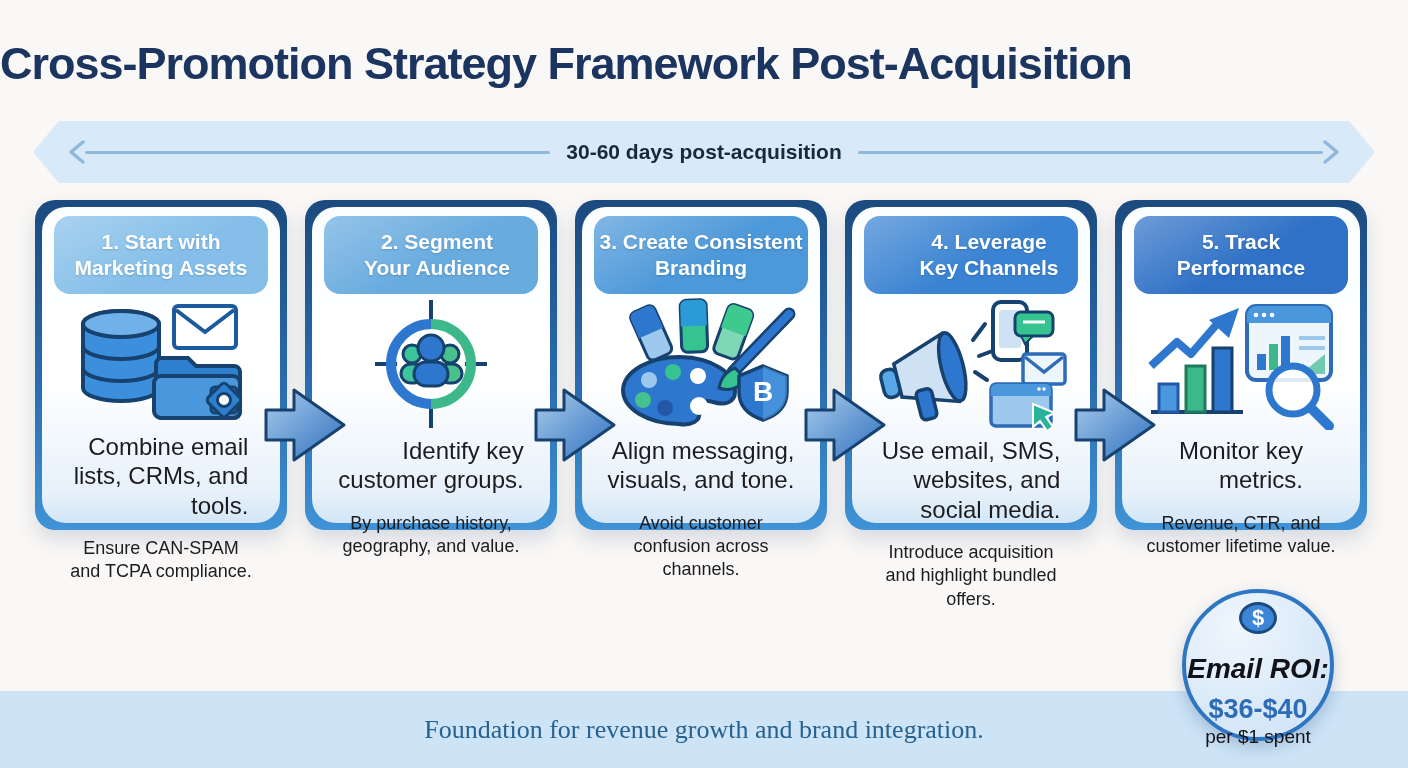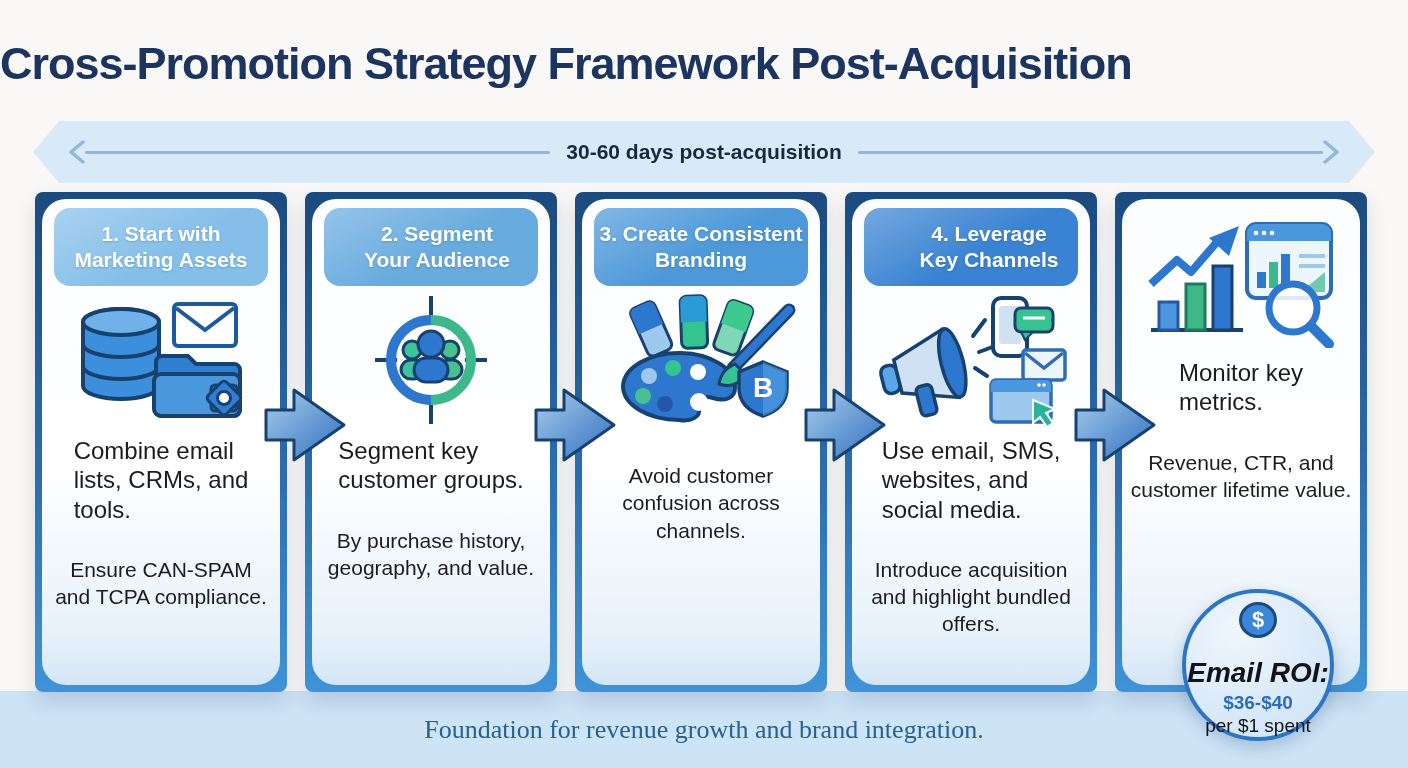--- a/index.html
+++ b/index.html
@@ -29,22 +29,22 @@
     padding: 0 34px; box-sizing: border-box;
   }
   .timeline .tl-line { flex: 1; height: 3px; background: #8fb8dc; border-radius: 2px; }
   .timeline .tl-label {
     padding: 0 16px; font-size: 21px; font-weight: 600; color: #17293b; white-space: nowrap;
   }
   .timeline svg { flex: none; }
 
   
   .card {
-    position: absolute; top: 192px; width: 252px; height: 500px;
-    border-radius: 8px; padding: 7px; box-sizing: border-box;
+    position: absolute; top: 200px; width: 252px; height: 330px;
+    border-radius: 20px; padding: 7px; box-sizing: border-box;
     background: linear-gradient(180deg, #1b4a7e 0%, #2a6cae 55%, #3f93d6 100%);
     box-shadow: 0 10px 20px rgba(30,70,120,.16);
     z-index: 2;
   }
   .card-inner {
     width: 100%; height: 100%; border-radius: 24px;
     background: linear-gradient(180deg, #fbfdff 0%, #ffffff 55%, #e7f1fa 90%, #d3e6f6 100%);
     display: flex; flex-direction: column; align-items: center;
     padding: 9px 8px 0 8px; box-sizing: border-box;
   }
@@ -57,24 +57,24 @@
     text-shadow: 0 1px 2px rgba(20,60,110,.25);
     box-sizing: border-box; padding: 4px 4px;
   }
   .card-icon {
     height: 140px; width: 100%;
     display: flex; align-items: center; justify-content: center;
     margin-top: 4px;
   }
   .card-main {
     margin-top: 6px; font-size: 24px; color: #1c1c1e;
-    line-height: 1.22; text-align: left; white-space: pre-line;
+    line-height: 1.22; text-align: right; white-space: pre-line;
   }
   .card-sub {
-    margin-top: 32px; font-size: 21px; color: #1c1c1e;
+    margin-top: 17px; font-size: 18px; color: #1c1c1e;
     line-height: 1.3; text-align: center; white-space: pre-line;
   }
 
   
   .connector { position: absolute; top: 383px; z-index: 6; }
 
   
   .roi-badge {
     position: absolute; left: 1182px; top: 589px;
     width: 152px; height: 152px; border-radius: 50%;
@@ -84,21 +84,21 @@
     z-index: 10;
     box-shadow: 0 6px 16px rgba(30,70,120,.25);
   }
   .roi-coin {
     margin-top: 9px; width: 38px; height: 38px; border-radius: 50%;
     background: #3c86d8; border: 3px solid #1d4a7e; box-sizing: border-box;
     display: flex; align-items: center; justify-content: center;
     color: #ffffff; font-size: 22px; font-weight: bold;
   }
   .roi-label { margin-top: 19px; font-size: 28px; font-weight: bold; color: #111318; font-style: italic; }
-  .roi-value { margin-top: 3px; font-size: 19px; font-weight: bold; color: #2e6cb8; }
+  .roi-value { margin-top: 9px; font-size: 27px; font-weight: bold; color: #2e6cb8; }
   .roi-unit  { margin-top: 1px; font-size: 19px; color: #111318; text-align: center; }
 
   
   .footer-band {
     position: absolute; left: 0; top: 691px; width: 1408px; height: 77px;
     background: #cde3f6;
     display: flex; align-items: center; justify-content: center;
     z-index: 1;
   }
   .footer-text { font-size: 26px; color: #26618f; font-family: Liberation Serif, serif; }
@@ -174,21 +174,21 @@
           <path d="M85,26 a40,40 0 0 1 0,80" fill="none" stroke="#3cb88a" stroke-width="10"></path>
           <circle cx="85" cy="66" r="34" fill="#ffffff"></circle>
           <circle cx="66" cy="56" r="9" fill="#3cc49a" stroke="#17426f" stroke-width="3"></circle>
           <rect x="55" y="66" width="23" height="19" rx="10" fill="#3cc49a" stroke="#17426f" stroke-width="3"></rect>
           <circle cx="104" cy="56" r="9" fill="#4ac08c" stroke="#17426f" stroke-width="3"></circle>
           <rect x="93" y="66" width="23" height="19" rx="10" fill="#4ac08c" stroke="#17426f" stroke-width="3"></rect>
           <circle cx="85" cy="50" r="13" fill="#2e77cf" stroke="#17426f" stroke-width="3"></circle>
           <rect x="68" y="64" width="34" height="24" rx="12" fill="#2e77cf" stroke="#17426f" stroke-width="3"></rect>
         </svg>
       </div>
-      <div class="card-main">Segment key
+      <div class="card-main">Identify key
 customer groups.</div>
       <div class="card-sub">By purchase history,
 geography, and value.</div>
     </div>
   </div>
 
   <div class="card" style="left:575px">
     <div class="card-inner">
       <div class="card-header" style="background-color: rgb(76, 152, 217);">3. Create Consistent
 Branding</div>
@@ -216,20 +216,22 @@
           <path d="M186,16 L130,74" stroke="#17426f" stroke-width="13" stroke-linecap="round"></path>
           <path d="M186,16 L130,74" stroke="#2e77cf" stroke-width="8" stroke-linecap="round"></path>
           <path d="M132,70 l10,10 c-4,10 -16,14 -26,10 c2,-10 6,-16 16,-20 z" fill="#35c48f" stroke="#17426f" stroke-width="3"></path>
           <g transform="translate(160,94)">
             <path d="M0,-26 L24,-16 v16 c0,16 -12,24 -24,28 c-12,-4 -24,-12 -24,-28 v-16 z" fill="#2e77cf" stroke="#17426f" stroke-width="3.5"></path>
             <path d="M0,-26 L24,-16 v16 c0,16 -12,24 -24,28 z" fill="#5aa7e8" opacity="0.55"></path>
             <text x="0" y="9" text-anchor="middle" font-family="Liberation Sans, sans-serif" font-size="28" font-weight="bold" fill="#ffffff">B</text>
           </g>
         </svg>
       </div>
+      <div class="card-main">Align messaging,
+visuals, and tone.</div>
       <div class="card-sub">Avoid customer
 confusion across
 channels.</div>
     </div>
   </div>
 
   <div class="card" style="left:845px">
     <div class="card-inner">
       <div class="card-header" style="background-color: rgb(58, 131, 210); padding-left: 40px;">4. Leverage
 Key Channels</div>
@@ -268,20 +270,22 @@
 websites, and
 social media.</div>
       <div class="card-sub">Introduce acquisition
 and highlight bundled
 offers.</div>
     </div>
   </div>
 
   <div class="card" style="left:1115px">
     <div class="card-inner">
+      <div class="card-header" style="background-color: rgb(47, 113, 198);">5. Track
+Performance</div>
       <div class="card-icon">
         <svg width="196" height="132" viewBox="0 0 196 132">
           <g>
             <line x1="8" y1="114" x2="100" y2="114" stroke="#17426f" stroke-width="4"></line>
             <rect x="16" y="86" width="19" height="28" fill="#4a97dd" stroke="#2457a8" stroke-width="3"></rect>
             <rect x="43" y="68" width="19" height="46" fill="#3cb88a" stroke="#1f7a5c" stroke-width="3"></rect>
             <rect x="70" y="50" width="19" height="64" fill="#2e77cf" stroke="#17426f" stroke-width="3"></rect>
             <path d="M8,68 L34,44 L48,56 L74,26" fill="none" stroke="#2e77cf" stroke-width="8" stroke-linejoin="round"></path>
             <path d="M66,22 L96,10 L86,40 z" fill="#2e77cf"></path>
           </g>

